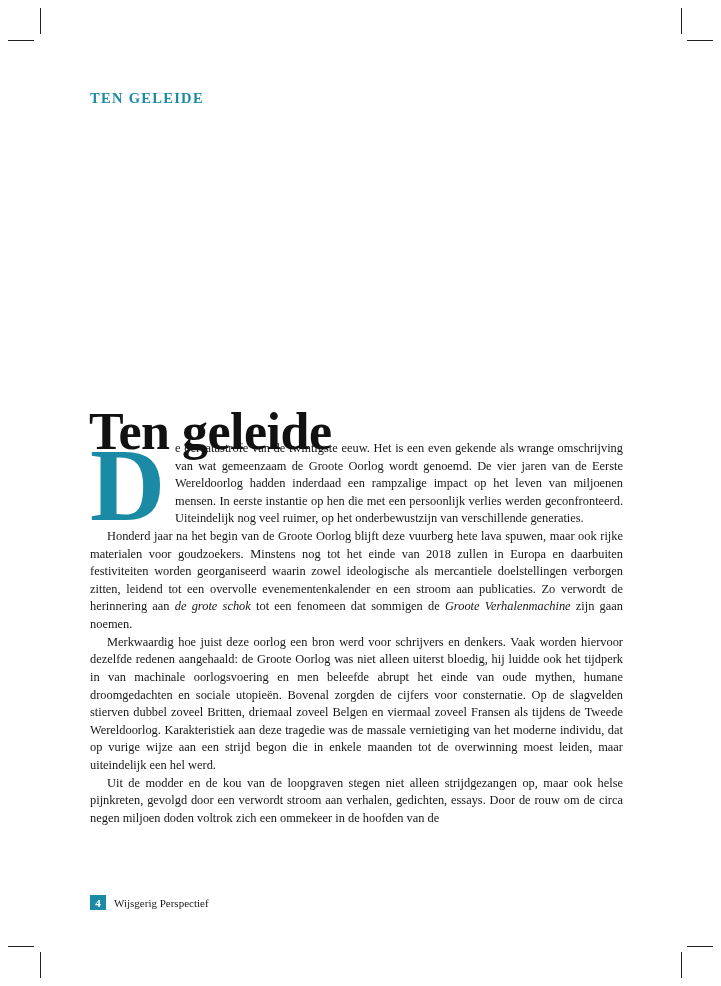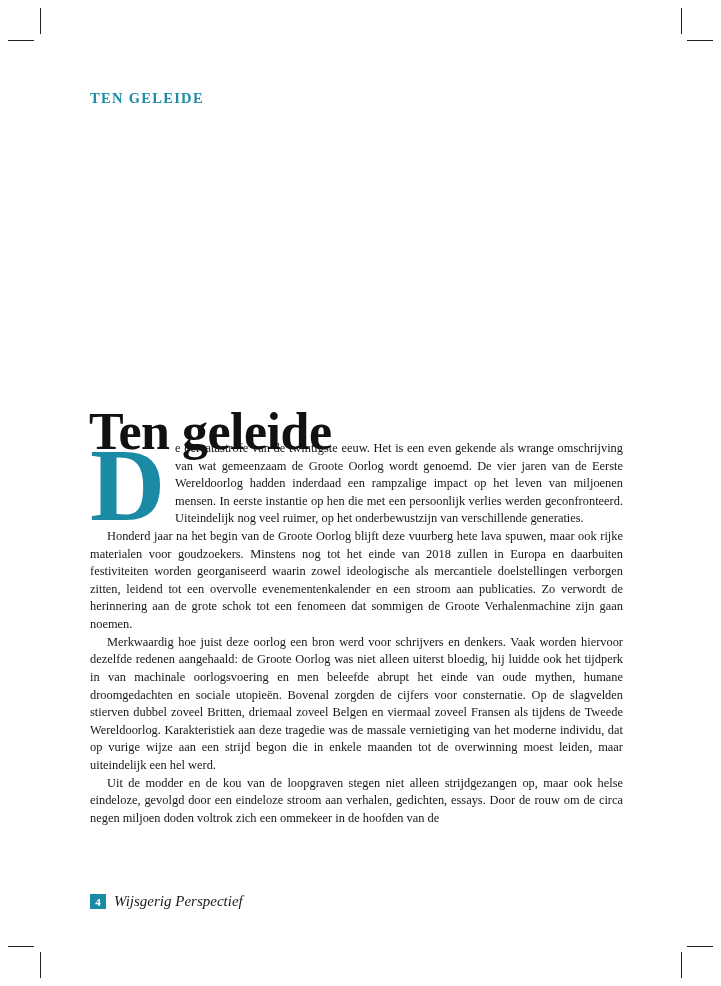--- a/index.html
+++ b/index.html
@@ -84,20 +84,21 @@
     margin: 0;
     text-indent: 0;
   }
   p.para + p.para {
     text-indent: 17px;
   }
 
   .lead-italic {
   }
   .ital {
+    font-style: italic;
   }
 
   
   .footer {
     position: absolute;
     left: 90px;
     bottom: 76px;
     display: flex;
     align-items: center;
     gap: 8px;
@@ -109,22 +110,21 @@
     font-weight: bold;
     font-size: 11px;
     width: 16px;
     height: 15px;
     display: flex;
     align-items: center;
     justify-content: center;
   }
   .footer-title {
     font-family: "Liberation Serif", serif;
-    font-style: italic;
-    font-size: 15px;
+    font-size: 11px;
     color: #1a1a1a;
   }
 </style>
 </head>
 <body>
 
 <div class="page">
 
   <div class="crop-mark cm-v" style="left:40px; top:8px;"></div>
   <div class="crop-mark cm-h" style="left:8px; top:40px;"></div>
@@ -145,21 +145,21 @@
   <div class="body-col">
 
     <p class="para">
       <span class="drop-cap">D</span><span class="lead-italic">e oercatastrofe van de twintigste eeuw.</span><span> Het is een even gekende als wrange omschrijving van wat gemeenzaam de Groote Oorlog wordt genoemd. De vier jaren van de Eerste Wereldoorlog hadden inderdaad een rampzalige impact op het leven van miljoenen mensen. In eerste instantie op hen die met een persoonlijk verlies werden geconfronteerd. Uiteindelijk nog veel ruimer, op het onderbewustzijn van verschillende generaties.</span>
     </p>
 
     <p class="para"><span>Honderd jaar na het begin van de Groote Oorlog blijft deze vuurberg hete lava spuwen, maar ook rijke materialen voor goudzoekers. Minstens nog tot het einde van 2018 zullen in Europa en daarbuiten festiviteiten worden georganiseerd waarin zowel ideologische als mercantiele doelstellingen verborgen zitten, leidend tot een overvolle evenementenkalender en een stroom aan publicaties. Zo verwordt de herinnering aan </span><span class="ital">de grote schok</span><span> tot een fenomeen dat sommigen de </span><span class="ital">Groote Verhalenmachine</span><span> zijn gaan noemen.</span></p>
 
     <p class="para">Merkwaardig hoe juist deze oorlog een bron werd voor schrijvers en denkers. Vaak worden hiervoor dezelfde redenen aangehaald: de Groote Oorlog was niet alleen uiterst bloedig, hij luidde ook het tijdperk in van machinale oorlogsvoering en men beleefde abrupt het einde van oude mythen, humane droomgedachten en sociale utopieën. Bovenal zorgden de cijfers voor consternatie. Op de slagvelden stierven dubbel zoveel Britten, driemaal zoveel Belgen en viermaal zoveel Fransen als tijdens de Tweede Wereldoorlog. Karakteristiek aan deze tragedie was de massale vernietiging van het moderne individu, dat op vurige wijze aan een strijd begon die in enkele maanden tot de overwinning moest leiden, maar uiteindelijk een hel werd.</p>
 
-    <p class="para">Uit de modder en de kou van de loopgraven stegen niet alleen strijdgezangen op, maar ook helse eindeloze, gevolgd door een eindeloze stroom aan verhalen, gedichten, essays. Door de rouw om de circa negen miljoen doden voltrok zich een ommekeer in de hoofden van de</p>
+    <p class="para">Uit de modder en de kou van de loopgraven stegen niet alleen strijdgezangen op, maar ook helse pijnkreten, gevolgd door een verwordt stroom aan verhalen, gedichten, essays. Door de rouw om de circa negen miljoen doden voltrok zich een ommekeer in de hoofden van de</p>
 
   </div>
 
   <div class="footer">
     <div class="folio">4</div>
     <div class="footer-title">Wijsgerig Perspectief</div>
   </div>
 
 </div>
 

